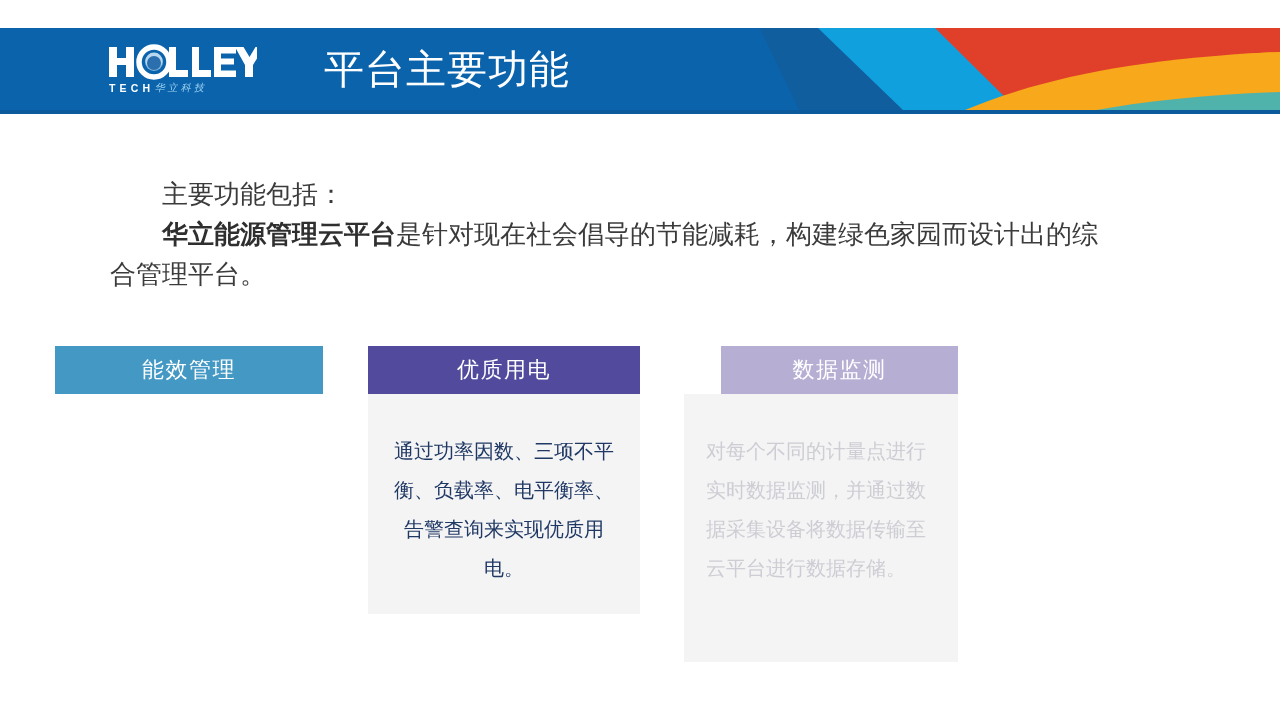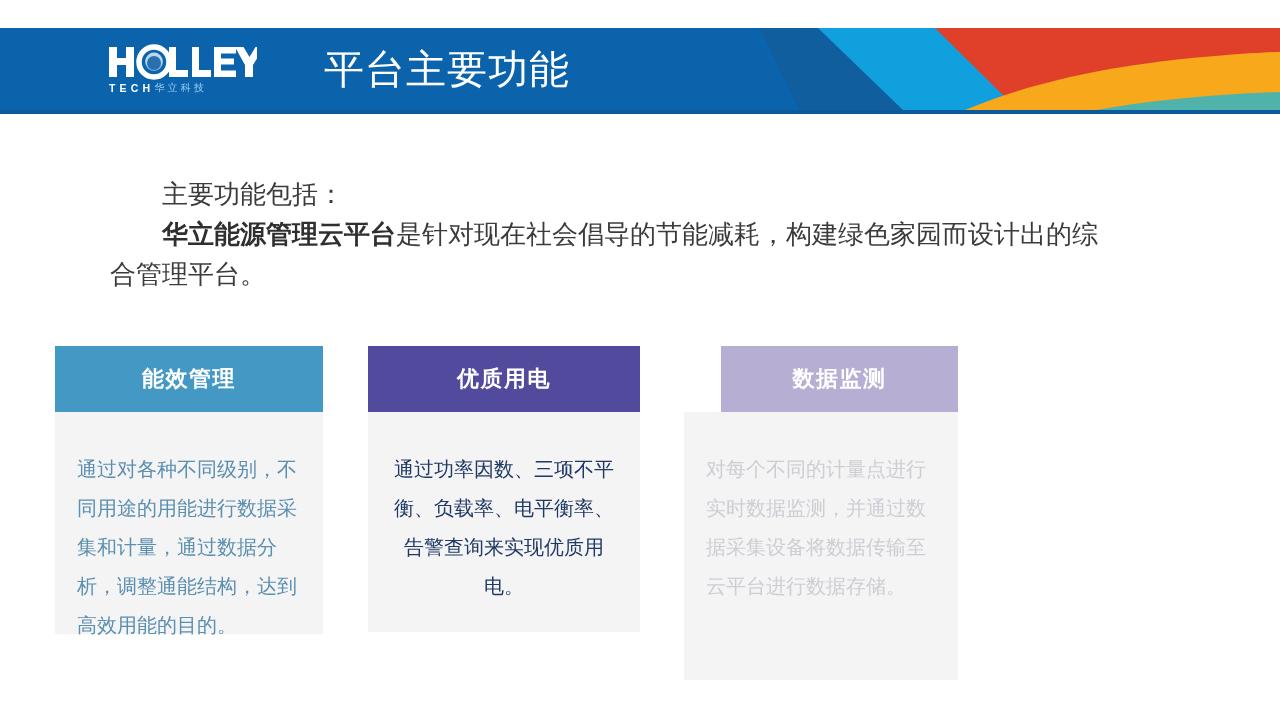--- a/index.html
+++ b/index.html
@@ -56,20 +56,21 @@
     font-family:"Liberation Sans",sans-serif;
     line-height:1;
   }
   #logo-cn{
     color:#9fd3f2;
     font-size:10px;
     letter-spacing:3.2px;
     font-family:"DejaVu Sans",sans-serif;
     line-height:1;
     padding-right:1px;
+    font-style:italic;
   }
 
   
   #slide-title{
     position:absolute;
     left:288px; top:46px;
     z-index:5;
     color:#ffffff;
     font-size:40px;
     line-height:46px;
@@ -97,27 +98,27 @@
   #card-row{
     position:absolute;
     left:0; top:346px;
     width:1280px; height:340px;
   }
   .card{
     position:absolute;
     top:0;
   }
   .card-header{
-    height:66px;
+    height:48px;
     display:flex;
     align-items:center;
     justify-content:center;
     color:#ffffff;
     font-size:22px;
-    font-weight:bold;
+    font-weight:normal;
     letter-spacing:1.5px;
     font-family:"DejaVu Sans","Liberation Sans",sans-serif;
   }
   .card-body{
     background:#f4f4f5;
     padding:38px 22px 0 22px;
     font-size:20px;
     line-height:39px;
     font-family:"DejaVu Sans","Liberation Sans",sans-serif;
     overflow:visible;
@@ -186,23 +187,20 @@
 
 <div id="intro-block">
   <div id="intro-p2">主要功能包括：</div>
   <div id="intro-p1"><span id="intro-strong">华立能源管理云平台</span><span>是针对现在社会倡导的节能减耗，构建绿色家园而设计出的综合管理平台。</span></div>
 </div>
 
 <div id="card-row">
 
   <div class="card" id="card-0">
     <div class="card-header">能效管理</div>
-    <div class="card-body">
-      <p>通过对各种不同级别，不同用途的用能进行数据采集和计量，通过数据分析，调整通能结构，达到高效用能的目的。</p>
-    </div>
   </div>
 
   <div class="card" id="card-1">
     <div class="card-header">优质用电</div>
     <div class="card-body">
       <p>通过功率因数、三项不平衡、负载率、电平衡率、告警查询来实现优质用电。</p>
     </div>
   </div>
 
   <div class="card" id="card-2">

